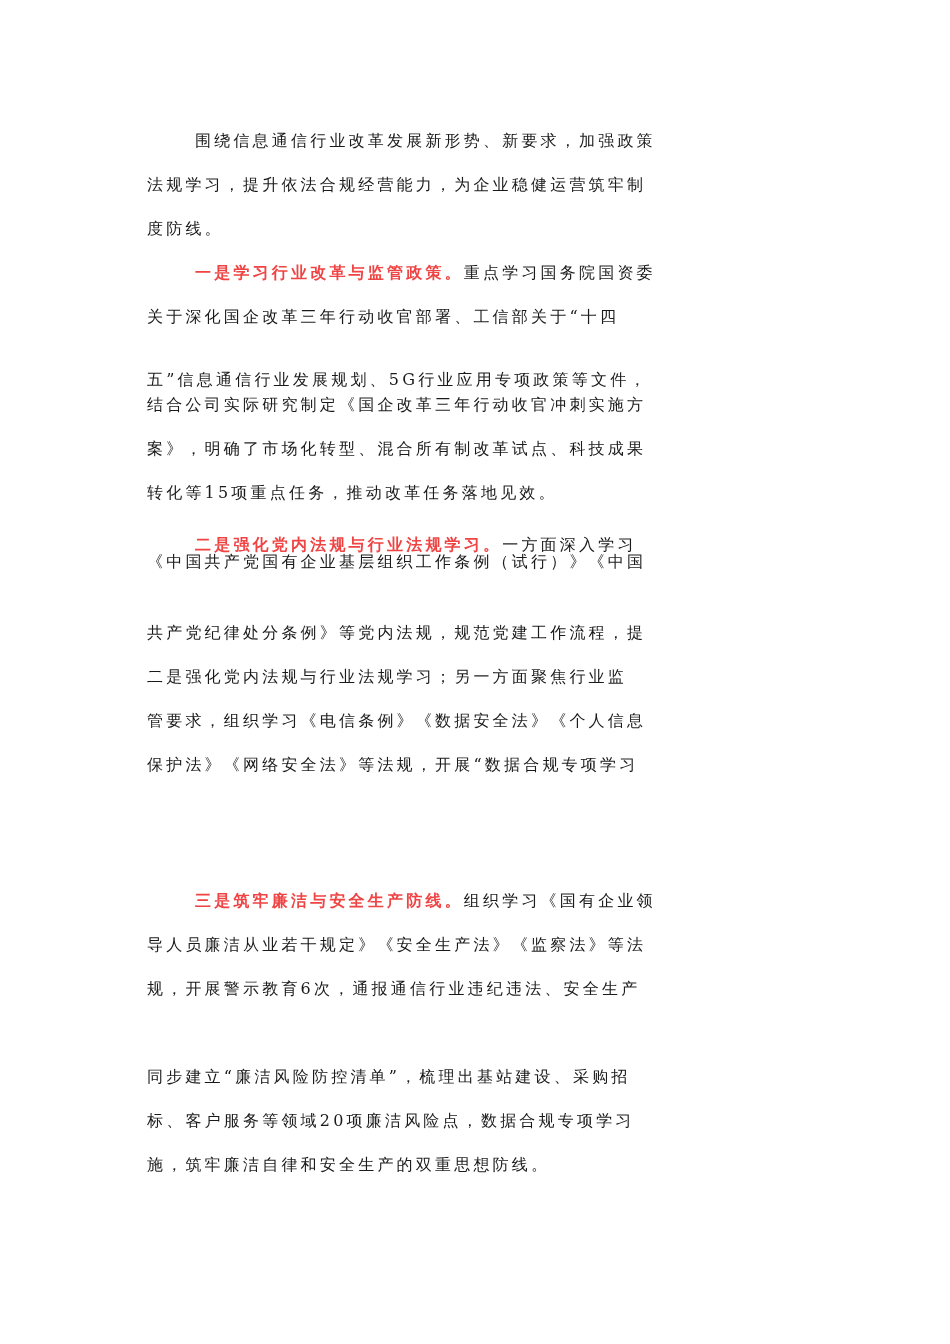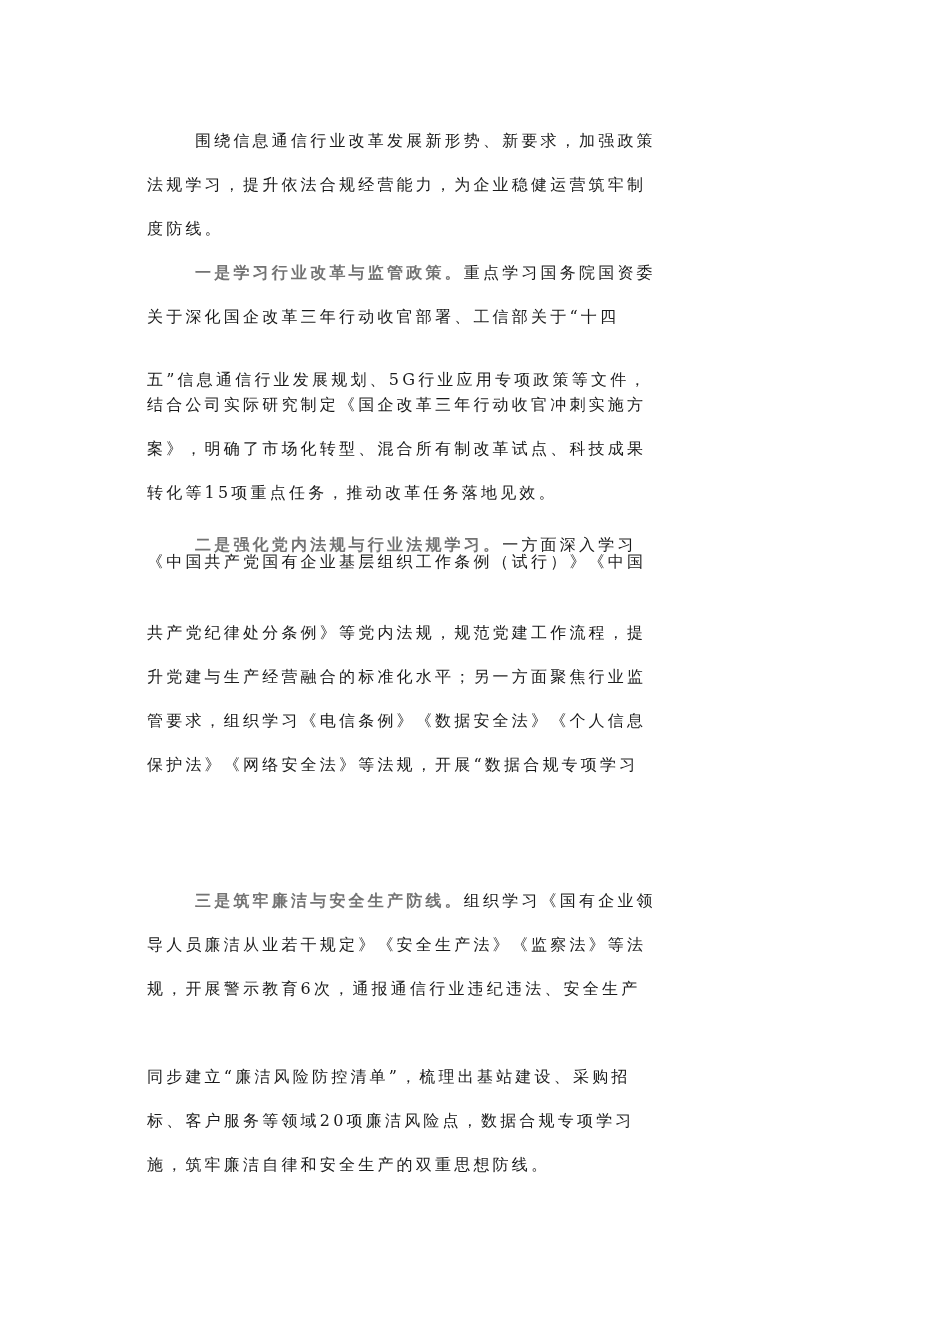--- a/index.html
+++ b/index.html
@@ -16,21 +16,21 @@
     font-size: 16px;
     line-height: 30px;
     color: #1a1a1a;
     white-space: nowrap;
     letter-spacing: 3.2px;
   }
   .indent { left: 195px; width: 622px; }
   .heading {
     font-family: "DejaVu Sans", "Liberation Sans", sans-serif;
     font-weight: bold;
-    color: #737373;
+    color: #ef4444;
   }
 </style>
 </head>
 <body>
 
 <div class="page">
 
   <div class="line indent" style="top:126px">
     <span>围绕信息通信行业改革发展新形势、新要求，加强政策</span>
   </div>
@@ -63,21 +63,21 @@
   <div class="line indent" style="top:530px">
     <span class="heading">二是强化党内法规与行业法规学习。</span><span>一方面深入学习</span>
   </div>
   <div class="line" style="top:547px">
     <span>《中国共产党国有企业基层组织工作条例（试行）》《中国</span>
   </div>
   <div class="line" style="top:618px">
     <span>共产党纪律处分条例》等党内法规，规范党建工作流程，提</span>
   </div>
   <div class="line" style="top:662px">
-    <span>升党建与生产经营融合的标准化水平；另一方面聚焦行业监</span>
+    <span>二是强化党内法规与行业法规学习；另一方面聚焦行业监</span>
   </div>
   <div class="line" style="top:706px">
     <span>管要求，组织学习《电信条例》《数据安全法》《个人信息</span>
   </div>
   <div class="line" style="top:750px">
     <span>保护法》《网络安全法》等法规，开展“数据合规专项学习</span>
   </div>
 
   <div class="line indent" style="top:886px">
     <span class="heading">三是筑牢廉洁与安全生产防线。</span><span>组织学习《国有企业领</span>

